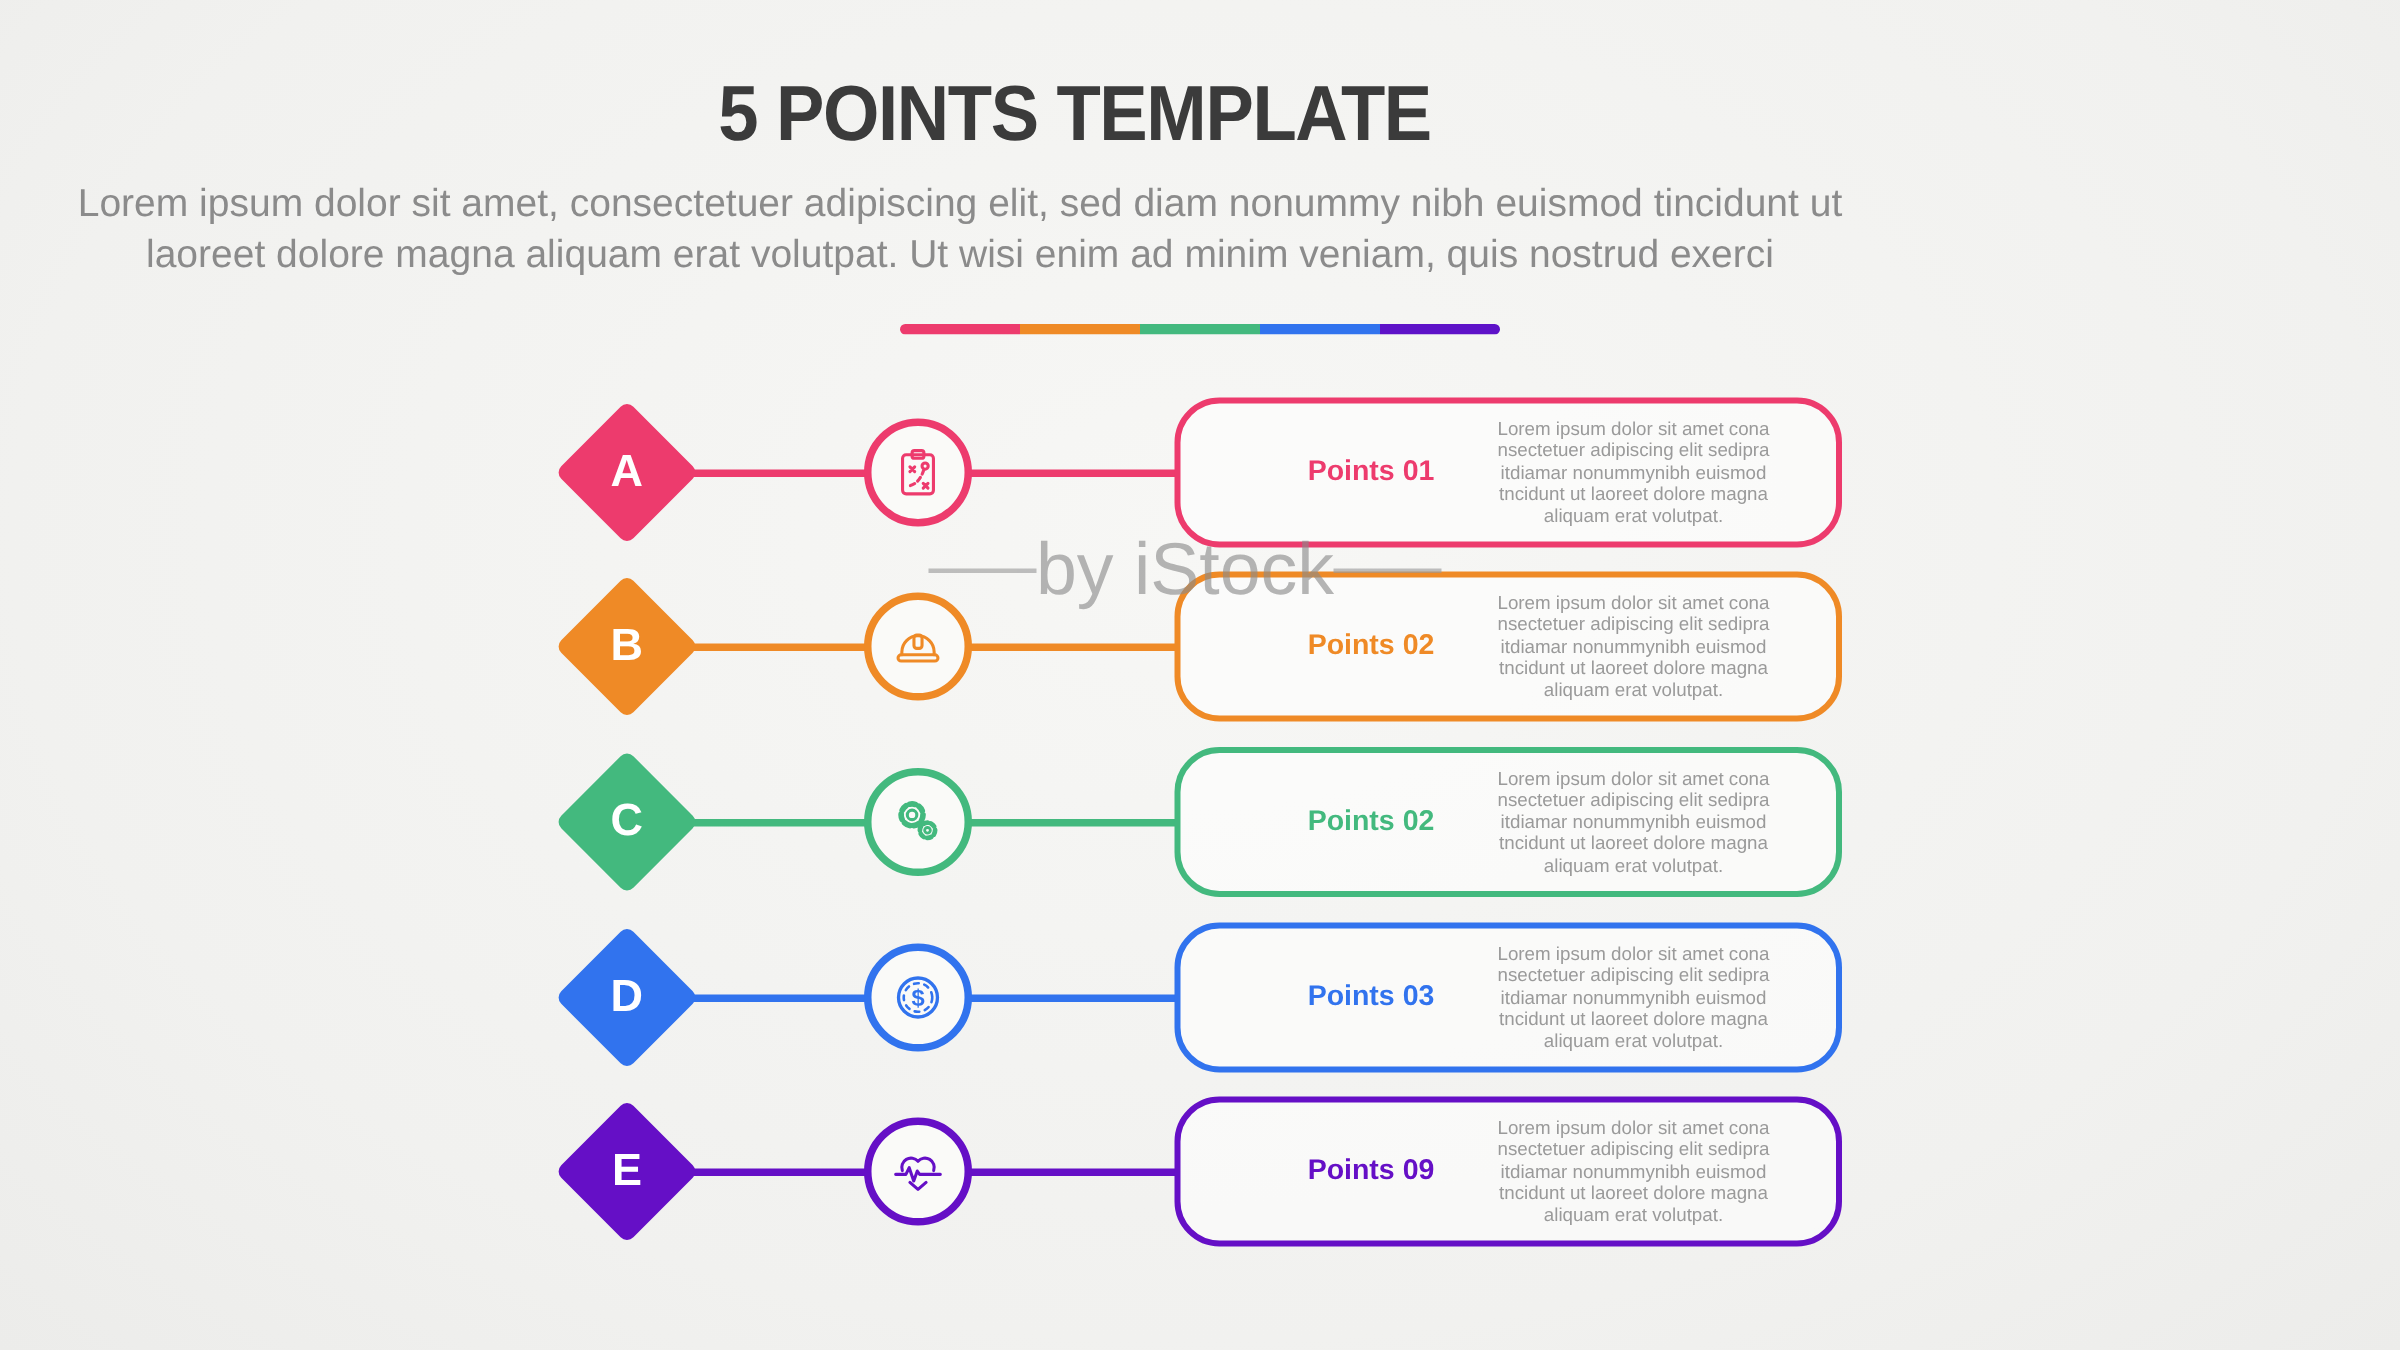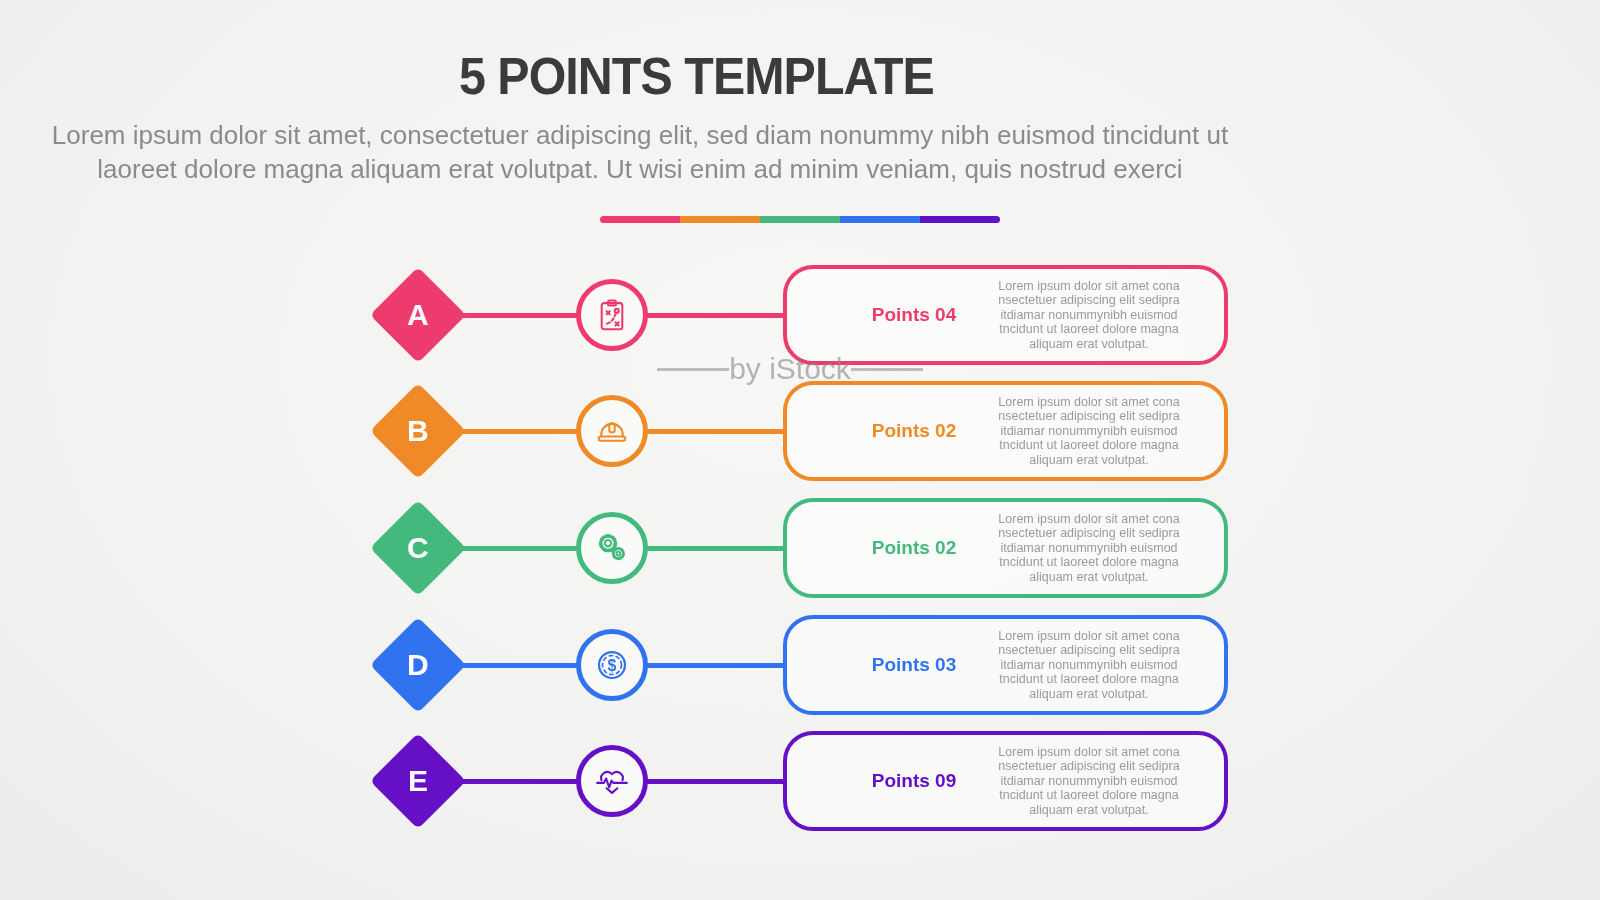--- a/index.html
+++ b/index.html
@@ -8,20 +8,21 @@
     font-family:"Liberation Sans", sans-serif;
     background:radial-gradient(ellipse at 50% 40%, #f7f7f5 0%, #f1f1ef 70%, #ececea 100%);
   }
   .stage{position:relative;width:1600px;height:900px;}
 
   
   .title{
     position:absolute;top:46px;left:0;width:1392px;
     text-align:center;font-size:52px;font-weight:800;color:#3b3b3b;
     letter-spacing:-1px;
+    padding-left:20px;
   }
   .title > span{display:inline-block;transform:scaleX(.93);}
   .subtitle{
     position:absolute;top:118px;left:0;width:1280px;
     text-align:center;font-size:26px;line-height:34px;color:#8b8b8b;
     white-space:pre-line;font-weight:400;
   }
 
   
   .divider{
@@ -72,21 +73,21 @@
   .watermark{
     position:absolute;left:550px;top:350px;width:480px;
     text-align:center;opacity:.62;z-index:50;pointer-events:none;
   }
   .wm-brand{
     font-family:"Liberation Serif", serif;font-size:114px;line-height:1.05;
     color:#848484;letter-spacing:2px;
   }
   .wm-sub{
     margin-top:2px;display:flex;align-items:center;justify-content:center;
-    color:#8a8a8a;font-size:30px;
+    color:#8a8a8a;font-size:49px;
   }
   .wm-dash{display:inline-block;width:72px;height:3px;background:#9a9a9a;}
 </style>
 </head>
 <body>
 
 <div class="stage">
 
   <div class="title"><span>5 POINTS TEMPLATE</span></div>
   <div class="subtitle">Lorem ipsum dolor sit amet, consectetuer adipiscing elit, sed diam nonummy nibh euismod tincidunt ut
@@ -109,21 +110,21 @@
       <svg viewBox="0 0 24 24" fill="none" stroke="currentColor" stroke-width="1.3" stroke-linecap="round" stroke-linejoin="round">
         <rect x="5.5" y="4.5" width="13" height="16.5" rx="1.5"></rect>
         <rect x="9.5" y="2.8" width="5" height="3.2" rx="1"></rect>
         <path d="M8.6 9.6 l2 2 M10.6 9.6 l-2 2"></path>
         <circle cx="15" cy="9.3" r="1.3"></circle>
         <path d="M14.2 16.6 l2 2 M16.2 16.6 l-2 2"></path>
         <path d="M8.8 17.5 Q 12.5 16.5 14.4 11" stroke-dasharray="2 1.6"></path>
       </svg>
     </div>
     <div class="point-box">
-      <div class="point-label">Points 04</div>
+      <div class="point-label">Points 01</div>
       <div class="point-body">Lorem ipsum dolor sit amet cona
 nsectetuer adipiscing elit sedipra
 itdiamar nonummynibh euismod
 tncidunt ut laoreet dolore magna
 aliquam erat volutpat.</div>
     </div>
   </div>
 
   <div class="row" style="top: 373px; --c: #EF8A26;">
     <div class="connector"></div>

